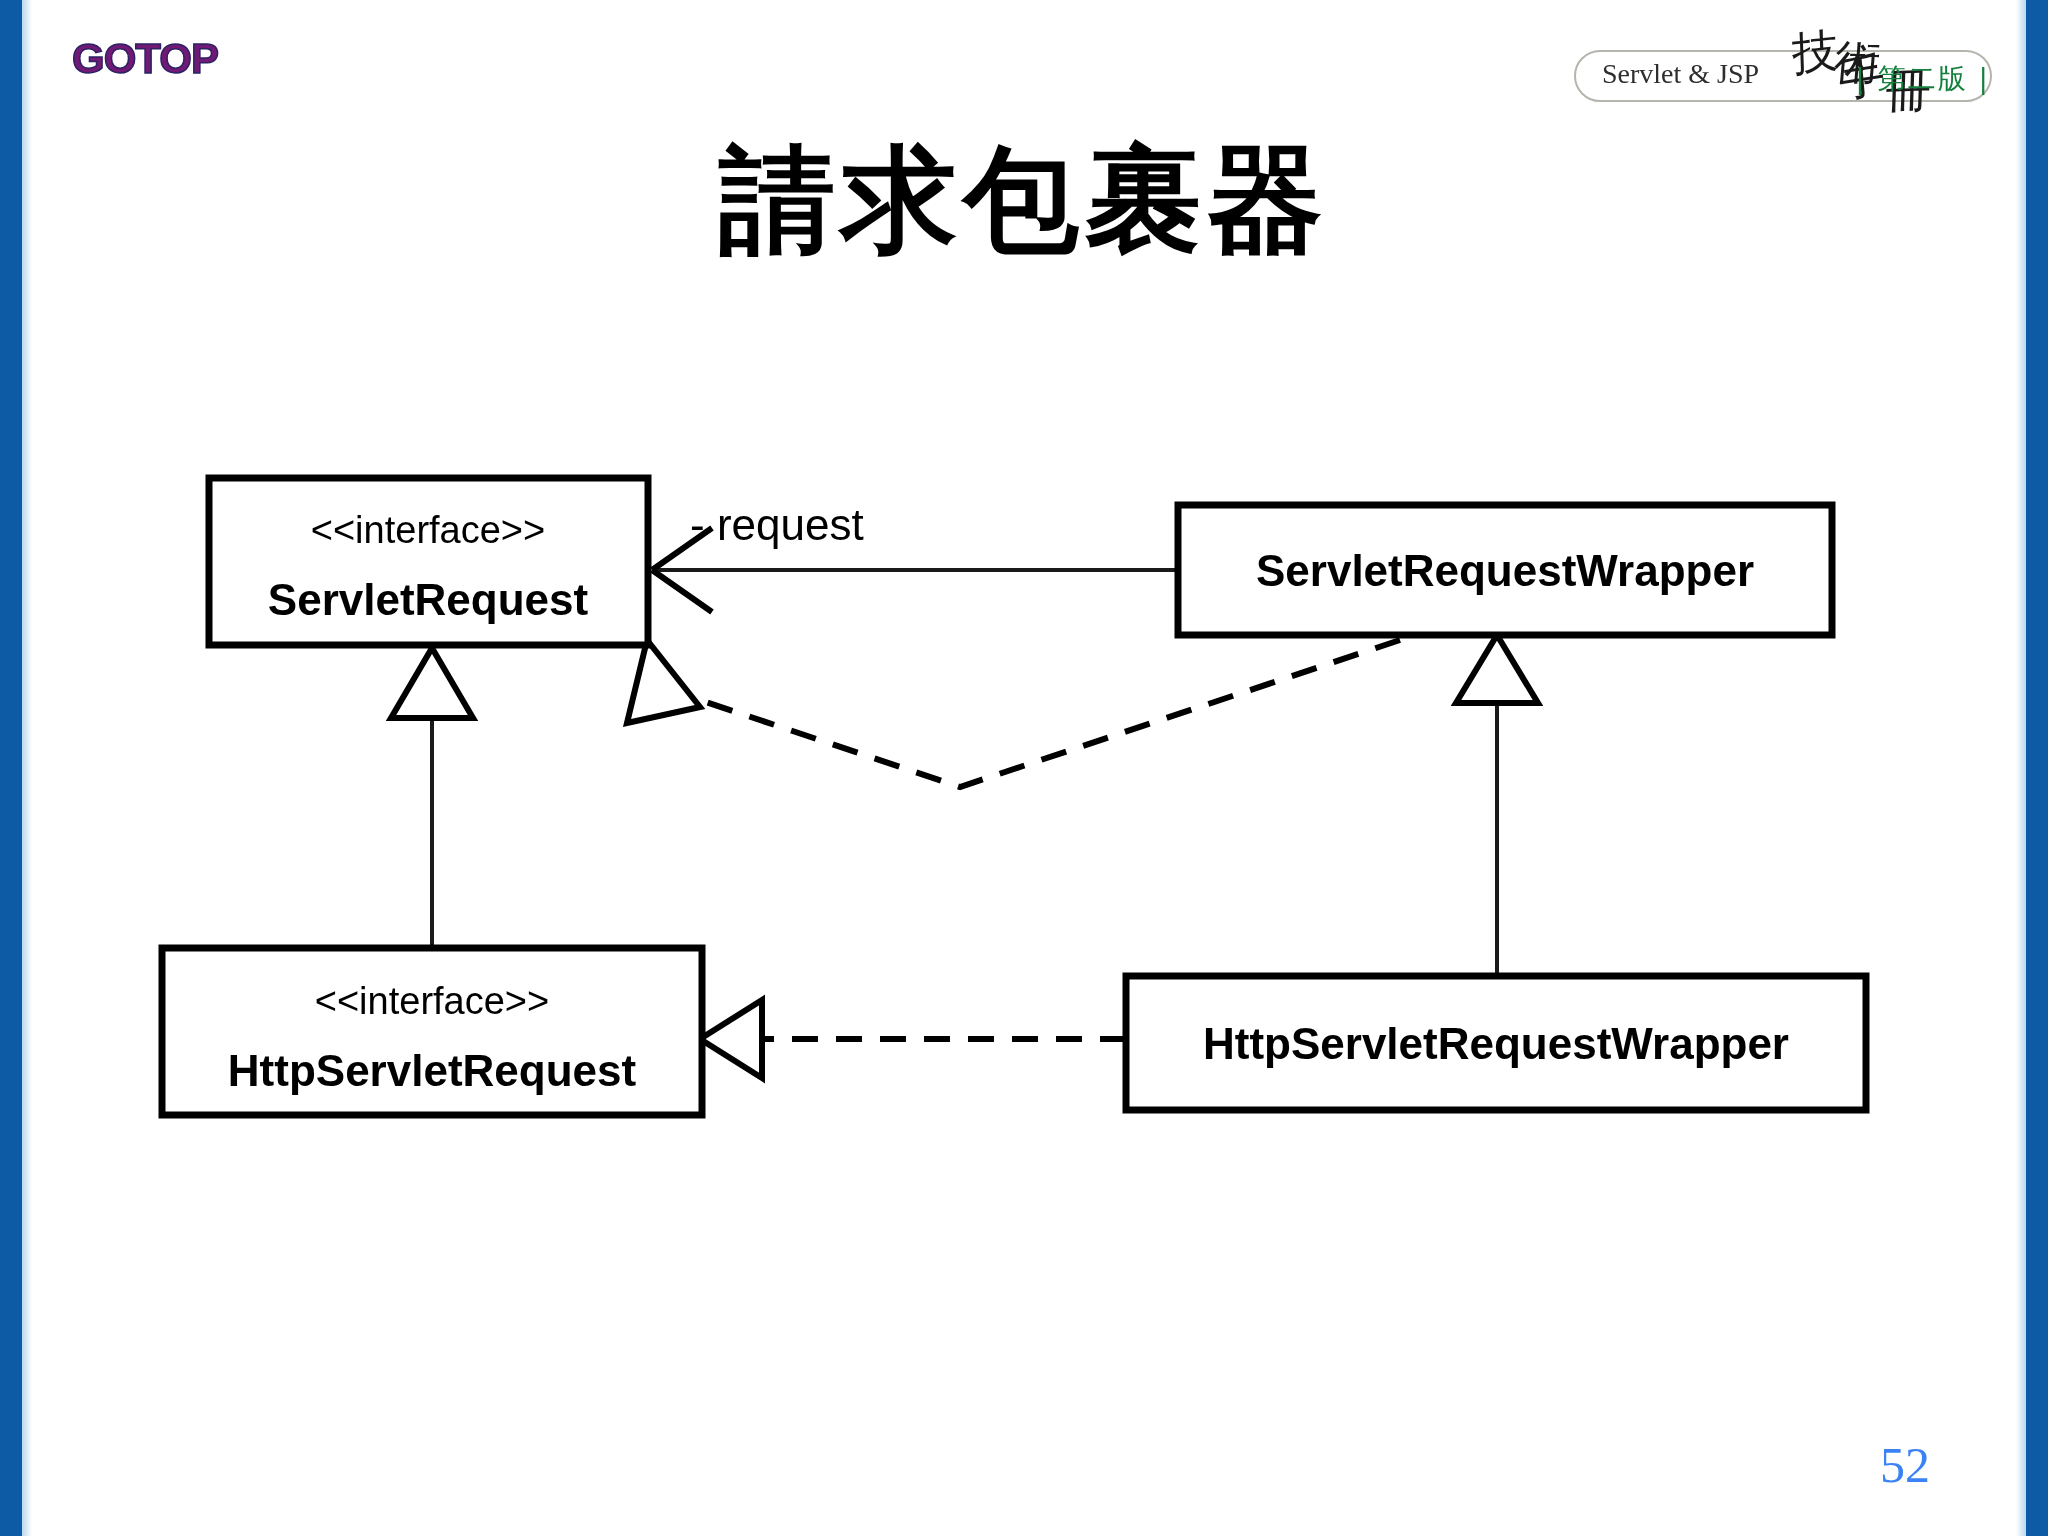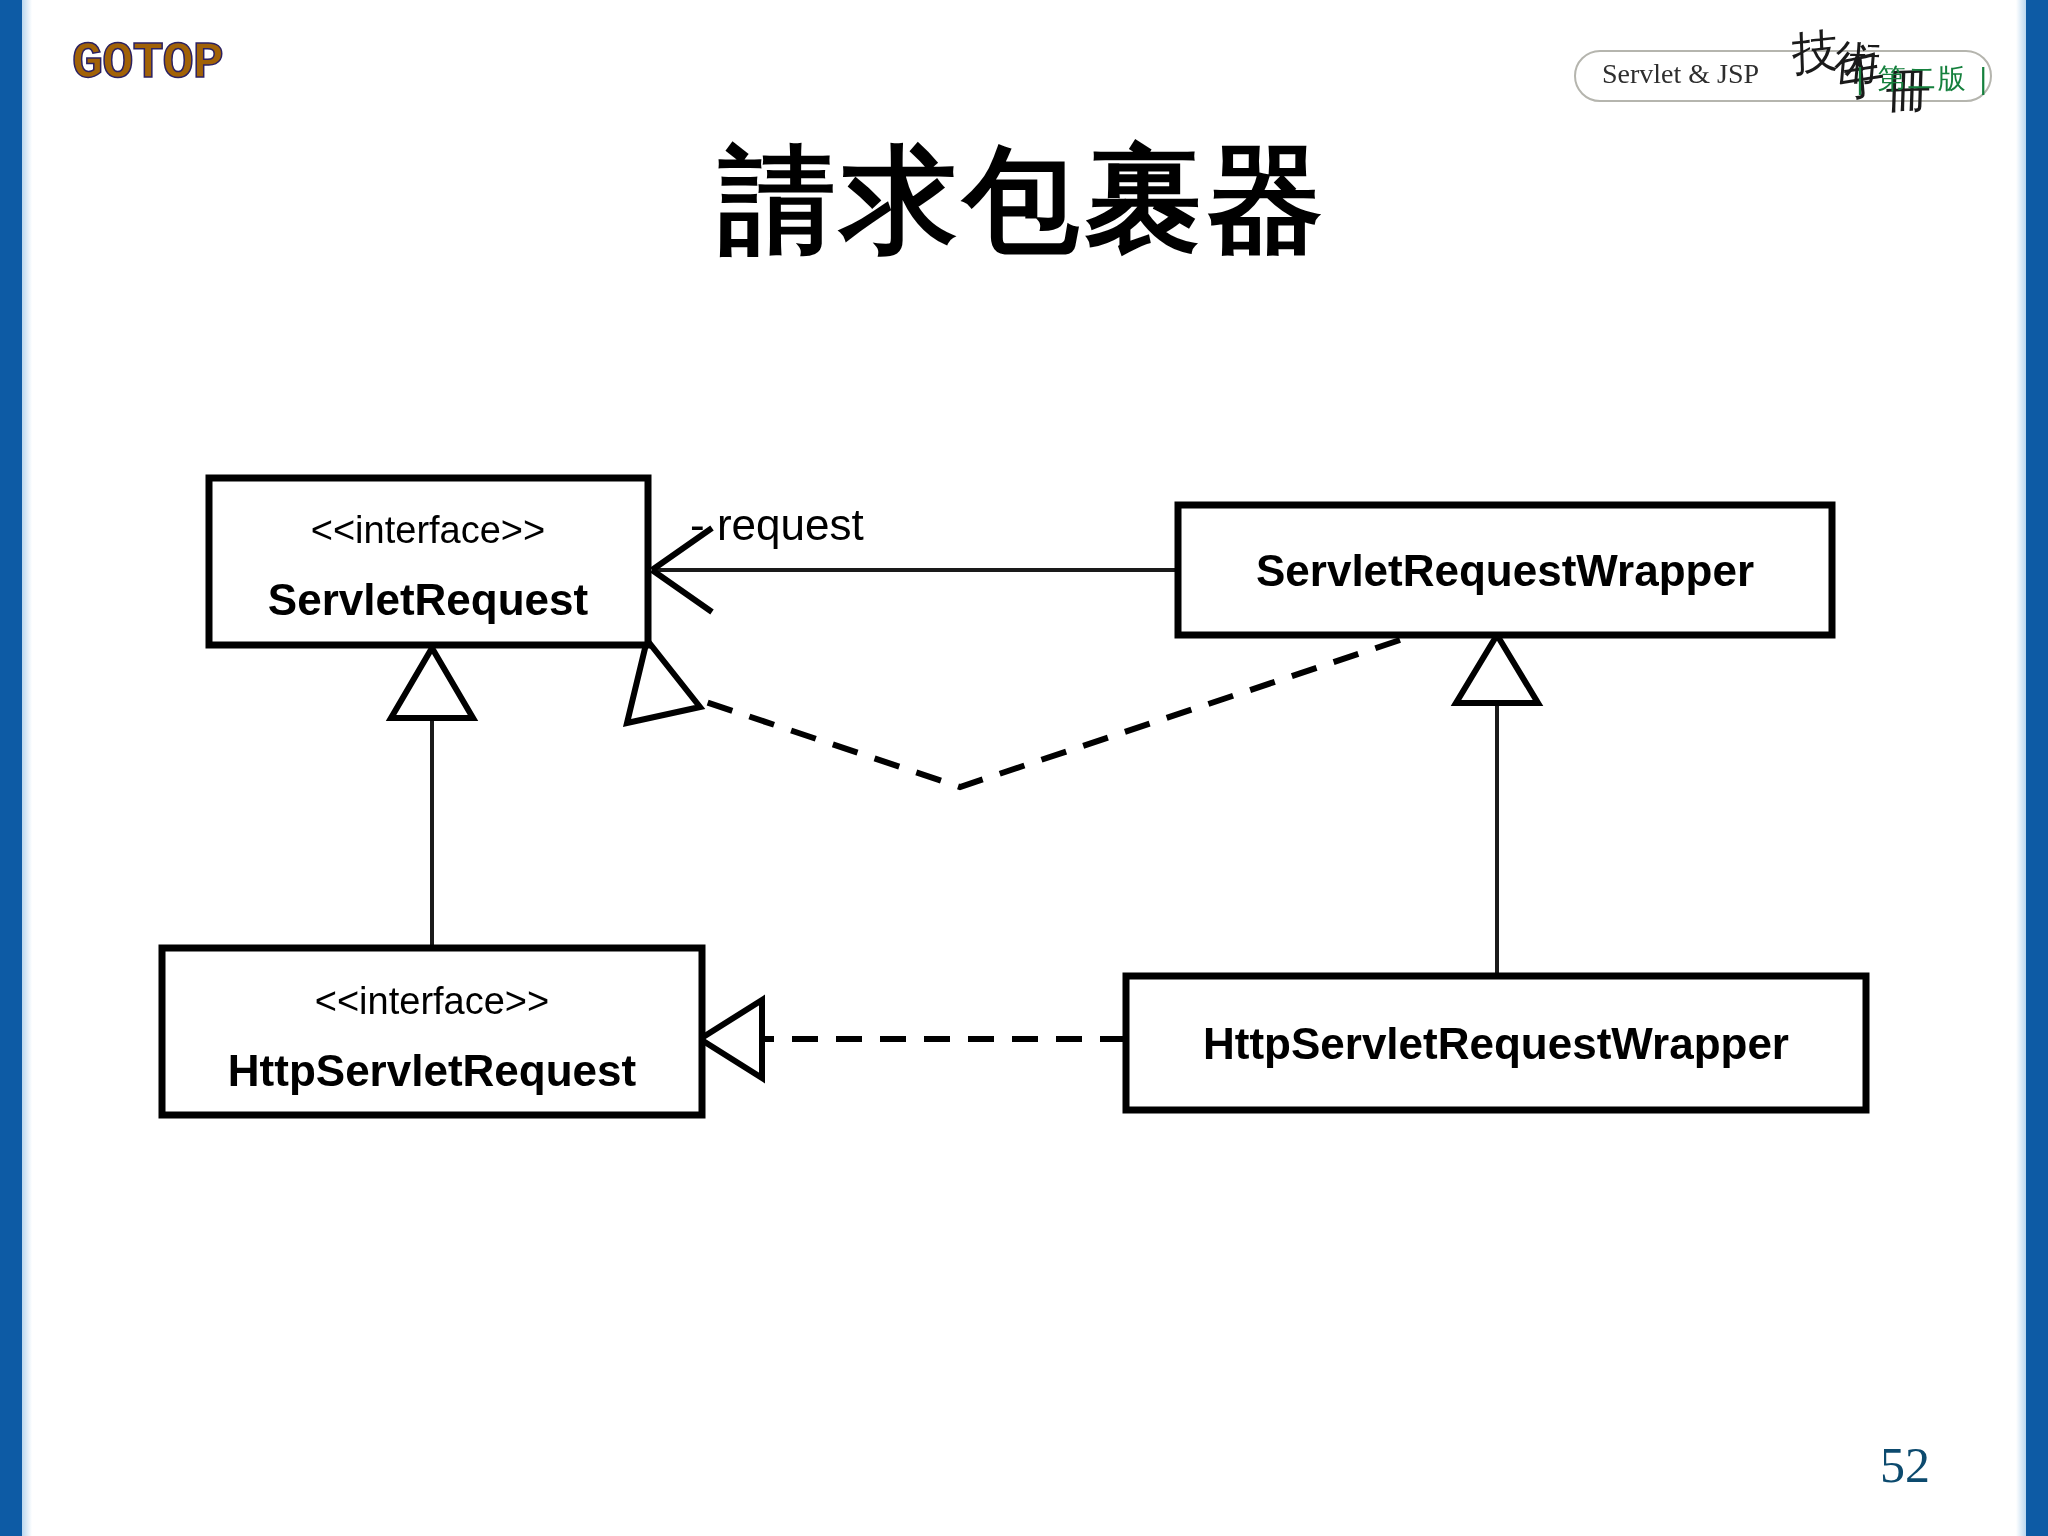--- a/index.html
+++ b/index.html
@@ -34,25 +34,25 @@
     background: linear-gradient(to right, #b9d7ef, #ffffff);
   }
   .edge-glow.left  { left: 22px; }
   .edge-glow.right { right: 22px; transform: scaleX(-1); }
 
   
   #gotop-logo {
     position: absolute;
     left: 72px;
     top: 38px;
-    font-family: Liberation Mono, monospace;
+    font-family: Liberation Sans, sans-serif;
     font-weight: bold;
-    font-size: 52px;
+    font-size: 42px;
     letter-spacing: -1px;
-    color: #a16207;
+    color: #701a75;
     line-height: 1;
     -webkit-text-stroke: 1.5px #2b2163;
   }
 
   #book-badge {
     position: absolute;
     right: 44px;
     top: 28px;
     width: 430px;
     height: 86px;
@@ -174,21 +174,21 @@
     fill: #000000;
   }
 
   
   #page-number {
     position: absolute;
     right: 118px;
     bottom: 42px;
     font-family: "Liberation Serif", serif;
     font-size: 50px;
-    color: #0c4a6e;
+    color: #3b82f6;
   }
 </style>
 </head>
 <body>
 
 <div id="slide">
 
   <div class="edge-bar left"></div>
   <div class="edge-glow left"></div>
   <div class="edge-bar right"></div>

